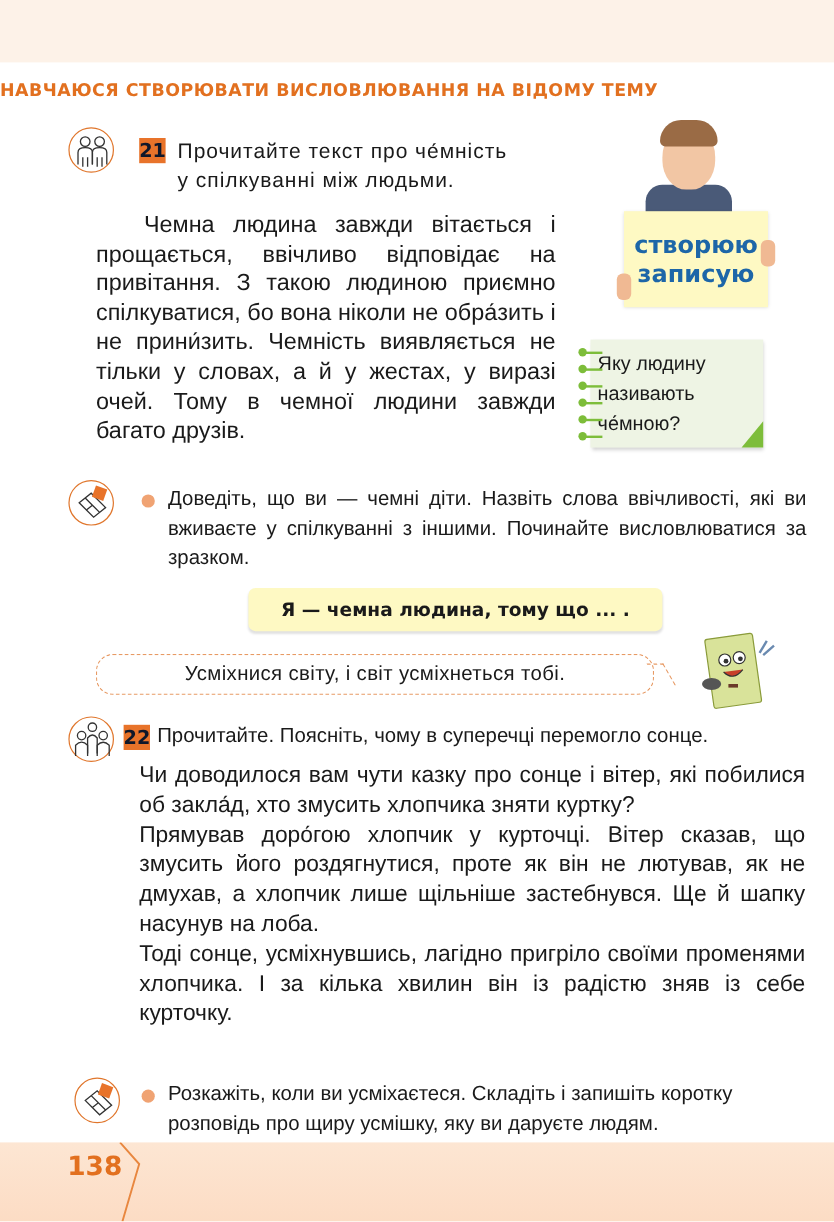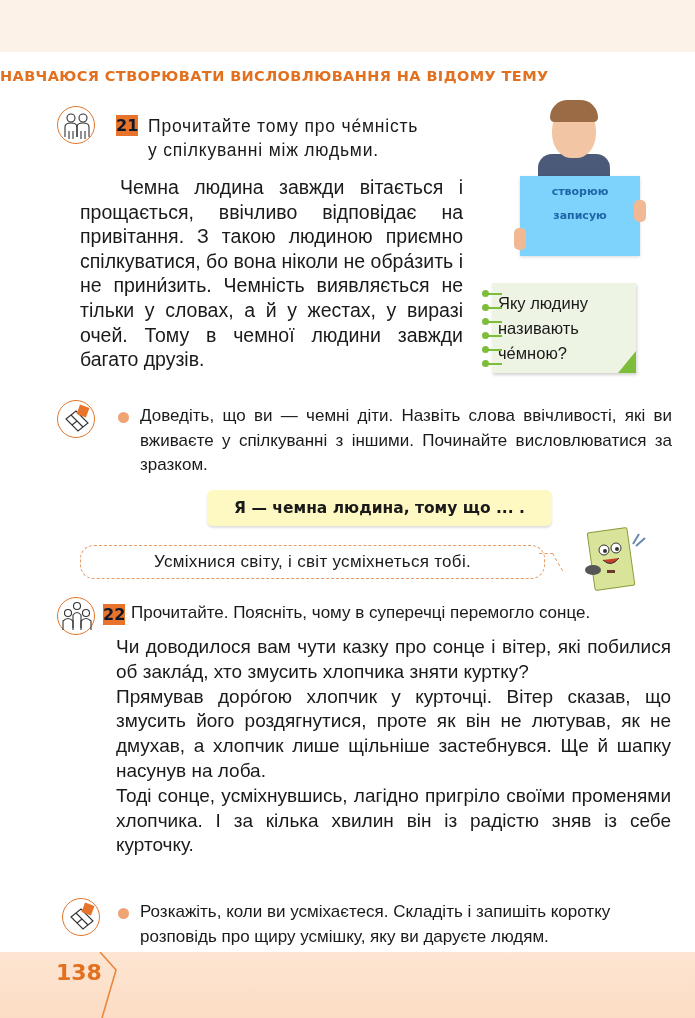--- a/index.html
+++ b/index.html
@@ -20,22 +20,22 @@
 
   .task-text { position: absolute; font-size: 17.5px; line-height: 24px; color: #1a1a1a; }
 
   .reading { position: absolute; left: 80px; top: 175px; width: 383px; font-size: 19.5px; line-height: 24.6px; text-align: justify; color: #1a1a1a; }
   .reading p { text-indent: 40px; }
 
   .photo-area { position: absolute; left: 500px; top: 100px; width: 140px; height: 155px; }
   .boy-head { position: absolute; left: 52px; top: 4px; width: 44px; height: 54px; background: #f2c6a4; border-radius: 50% 50% 45% 45%; }
   .boy-hair { position: absolute; left: 50px; top: 0px; width: 48px; height: 22px; background: #9a6b45; border-radius: 24px 24px 6px 6px; }
   .boy-body { position: absolute; left: 38px; top: 54px; width: 72px; height: 26px; background: #4a5a78; border-radius: 14px 14px 0 0; }
-  .sign-card { position: absolute; left: 20px; top: 76px; width: 120px; height: 80px; background: #7dd3fc; box-shadow: 0 1px 3px rgba(0,0,0,0.15);
-    text-align: center; font-family: "DejaVu Sans", sans-serif; font-weight: bold; color: #1d66a8; font-size: 11px; line-height: 24px; padding-top: 4px; }
+  .sign-card { position: absolute; left: 20px; top: 76px; width: 120px; height: 80px; background: #fef9c3; box-shadow: 0 1px 3px rgba(0,0,0,0.15);
+    text-align: center; font-family: "DejaVu Sans", sans-serif; font-weight: bold; color: #1d66a8; font-size: 20px; line-height: 24px; padding-top: 16px; }
   .hand { position: absolute; width: 12px; height: 22px; background: #f0b993; border-radius: 5px; }
 
   .note-card { position: absolute; left: 492px; top: 283px; width: 144px; height: 90px; background: #eef4e4; box-shadow: 1px 2px 3px rgba(0,0,0,0.18);
     text-align: left; font-size: 16.5px; line-height: 25px; padding-top: 8px; padding-left: 6px; color: #1a1a1a; }
   .note-fold { position: absolute; right: 0; bottom: 0; width: 0; height: 0; border-left: 18px solid transparent; border-bottom: 22px solid #7dbd3a; }
   .spiral { position: absolute; left: 482px; width: 22px; height: 6px; }
   .spiral .dot { position: absolute; left: 0; top: 0; width: 7px; height: 7px; border-radius: 50%; background: #7dbd3a; }
   .spiral .line { position: absolute; left: 6px; top: 2.5px; width: 14px; height: 2px; background: #7dbd3a; }
 
   .bullet { position: absolute; width: 11px; height: 11px; border-radius: 50%; background: #f0a373; }
@@ -69,21 +69,21 @@
       <circle cx="13" cy="11" r="4"></circle>
         <circle cx="25" cy="11" r="4"></circle>
       <path d="M7 30 V20 Q7 16 13 16 Q19 16 19 20 V30"></path>
       <path d="M19 30 V20 Q19 16 25 16 Q31 16 31 20 V30"></path>
       <path d="M11 24 V32 M15 24 V32 M23 24 V32 M27 24 V32"></path>
     </g>
   </svg>
 </div>
 <div class="task-num" style="left:116px; top:115px;">21</div>
 <div class="task-text" style="left:148px; top:114px; width:320px; letter-spacing:0.8px;">
-  <div>Прочитайте тому про че́мність</div>
+  <div>Прочитайте текст про че́мність</div>
   <div>у спілкуванні між людьми.</div>
 </div>
 
 <div class="reading">
   <p>Чемна людина завжди вітається і прощається, ввічливо відповідає на привітання. З такою людиною приємно спілкуватися, бо вона ніколи не обра́зить і не прини́зить. Чемність виявляється не тільки у словах, а й у жестах, у виразі очей. Тому в чемної людини завжди багато друзів.</p>
 </div>
 
 <div class="photo-area">
   <div class="boy-body"></div>
   <div class="boy-head"></div>

